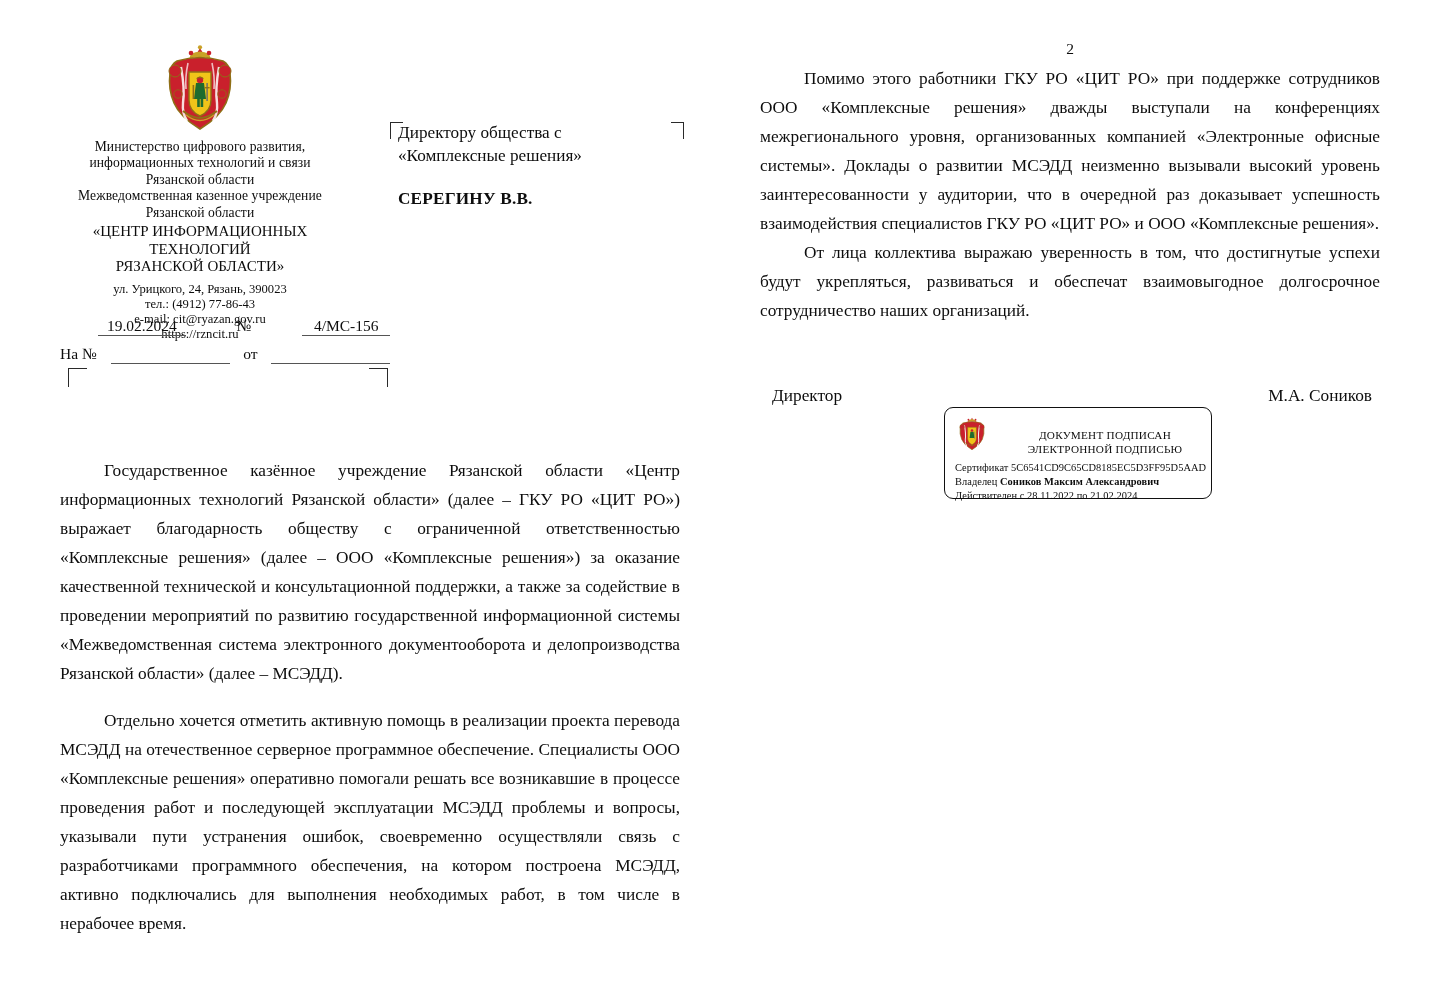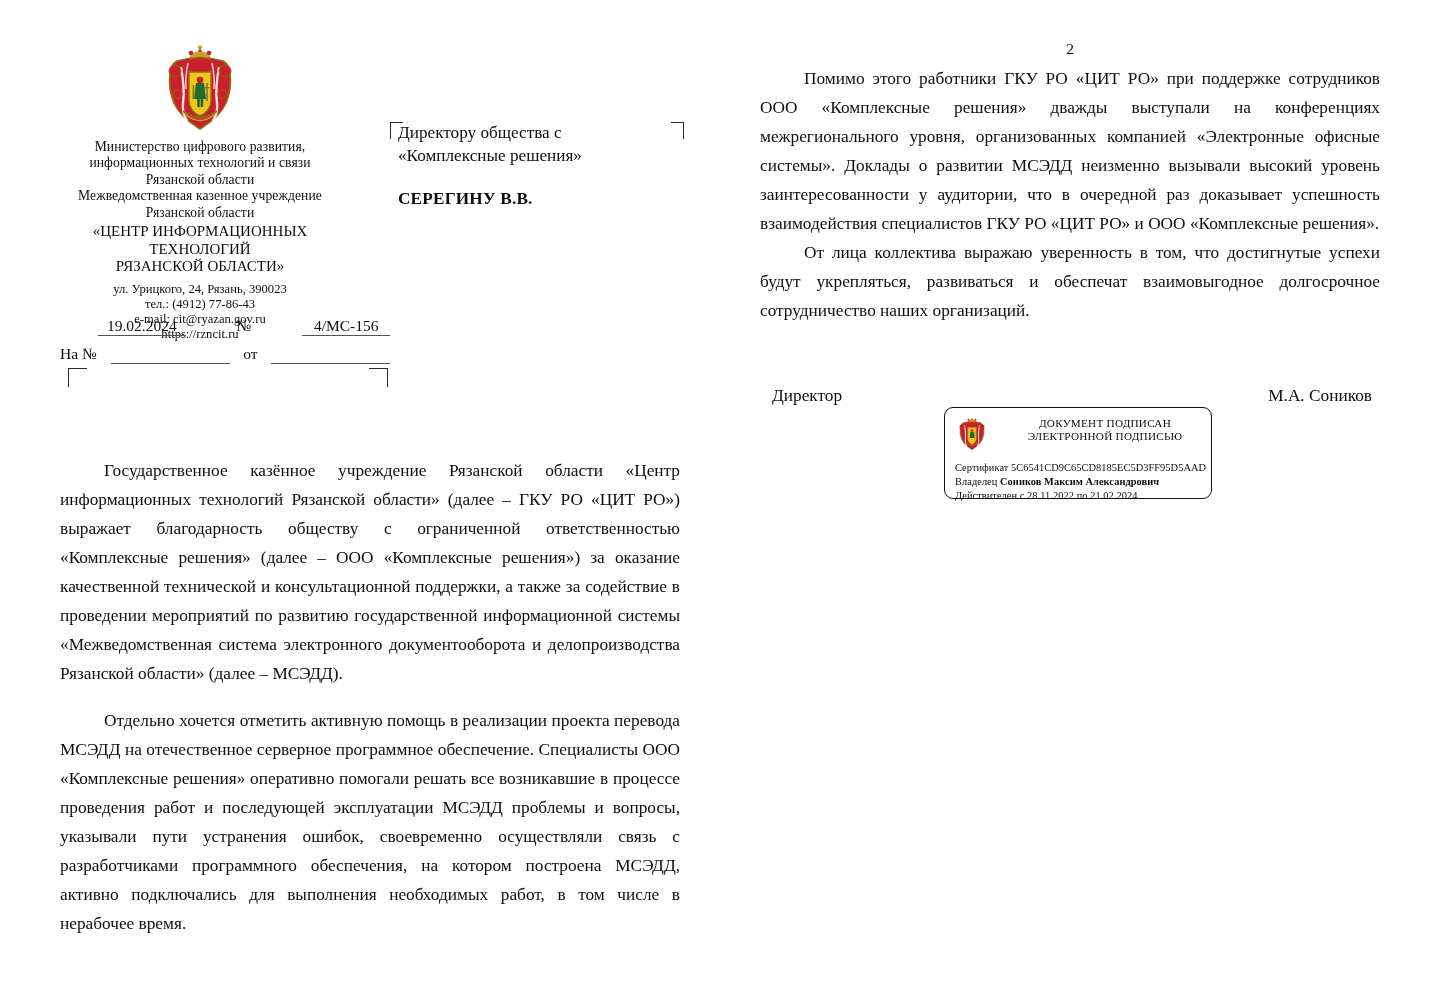--- a/index.html
+++ b/index.html
@@ -214,21 +214,21 @@
     width: 268px;
     height: 92px;
     border: 1.9px solid #111;
     border-radius: 9px;
     background: #fff;
     box-sizing: border-box;
     padding: 7px 10px 5px 10px;
   }
   .stamp-top {
     display: flex;
-    align-items: flex-start;
+    align-items: flex-end;
     gap: 20px;
   }
   .stamp-emblem { flex: 0 0 auto; margin-top: 1px; }
   .stamp-title {
     flex: 1 1 auto;
     text-align: center;
     font-size: 11.2px;
     line-height: 13.4px;
     letter-spacing: 0.25px;
     padding-top: 2px;

